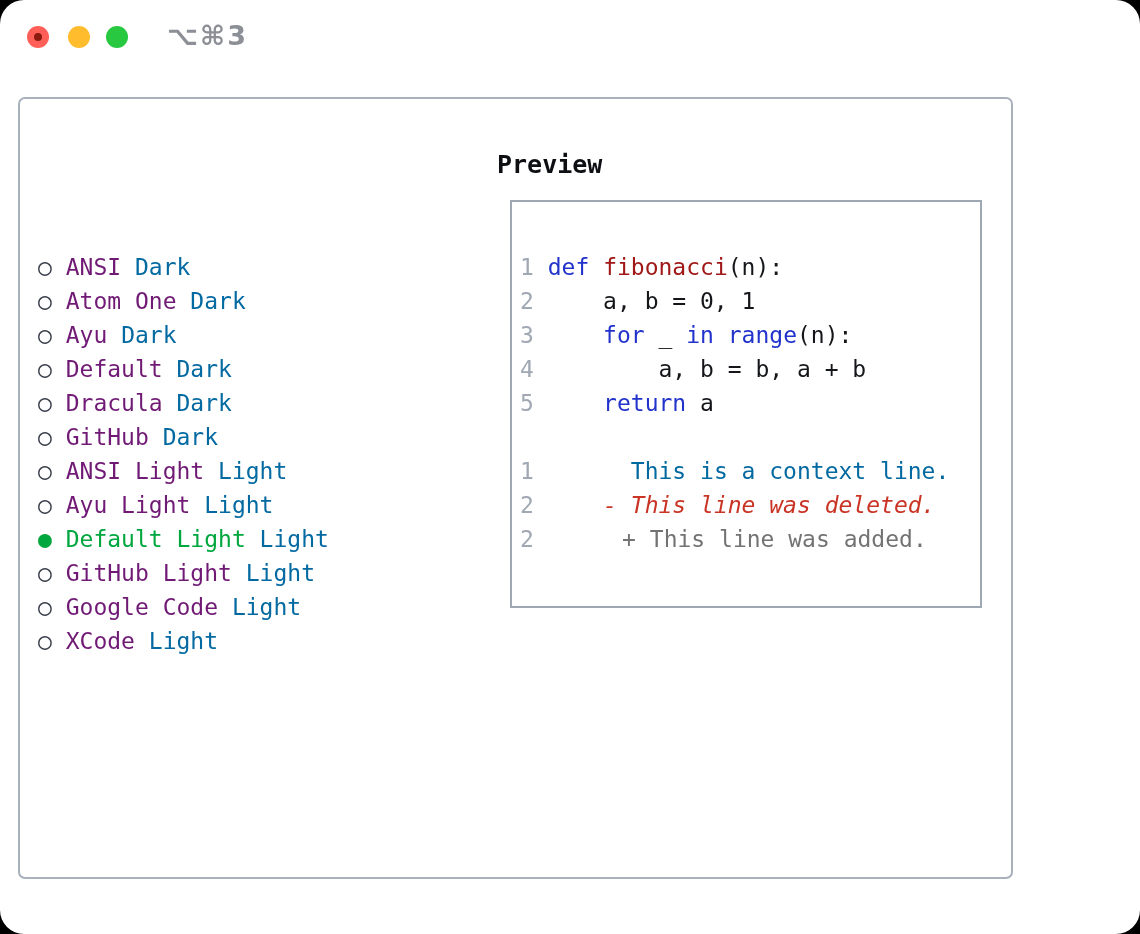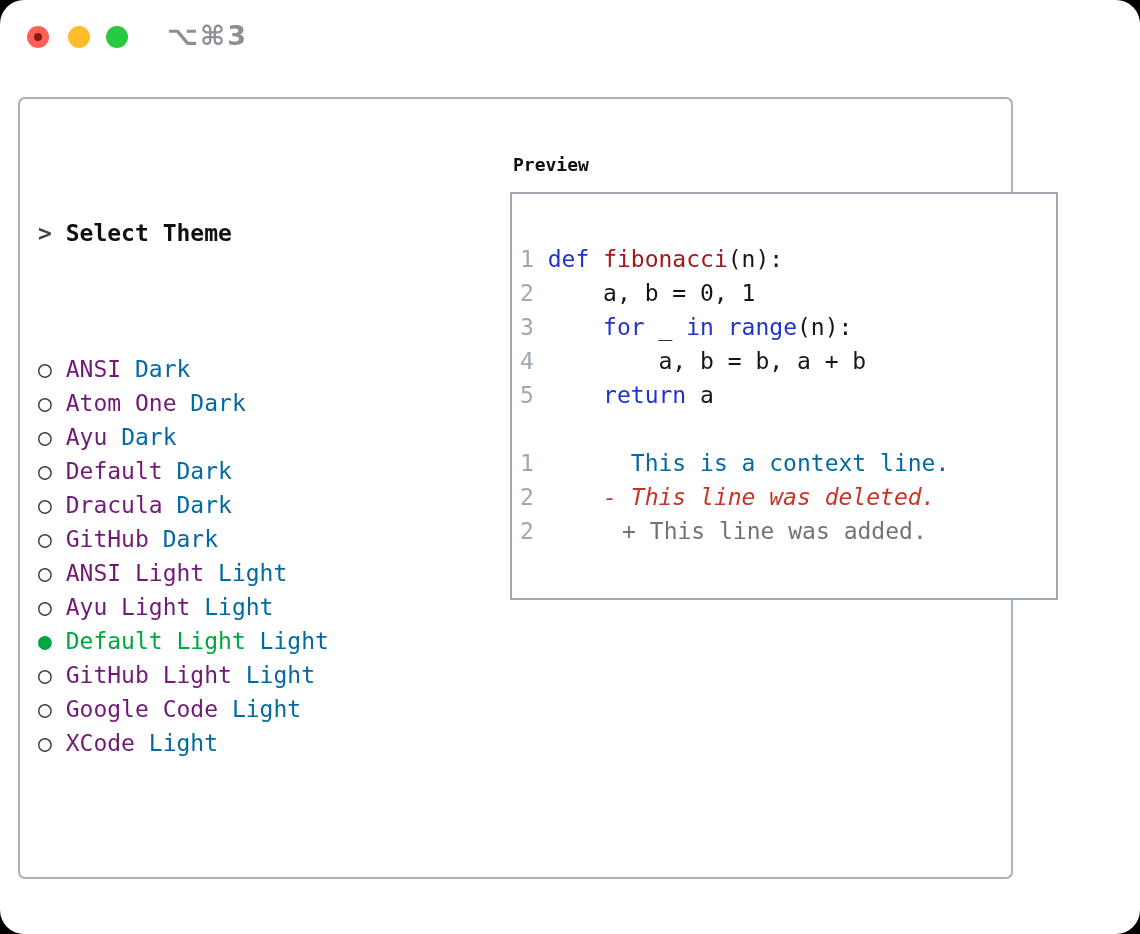--- a/index.html
+++ b/index.html
@@ -24,23 +24,23 @@
   .leftcol{position:absolute;left:18px;top:49px;font-size:23px;line-height:34px;
            color:#383e49;white-space:pre;}
   .row{height:34px;}
   .hdr{font-weight:700;color:#0d0f13;}
   .marker{color:#3c424d;}
   .name{color:#701a75;}
   .sel{color:#00a73e;}
   .variant{color:#0369a1;}
 
   
-  .preview-title{position:absolute;left:493px;top:49px;height:34px;line-height:34px;
-                 font-size:18px;font-weight:700;color:#0d0f13;}
-  .preview-box{position:absolute;left:490px;top:93px;width:548px;height:408px;
+  .preview-title{position:absolute;left:477px;top:49px;height:34px;line-height:34px;
+                 font-size:25px;font-weight:700;color:#0d0f13;}
+  .preview-box{position:absolute;left:490px;top:101px;width:472px;height:408px;
                box-sizing:border-box;border:2px solid #9ea7b2;background:#fff;}
   .code-area{padding:48px 0 0 8px;font-size:23px;line-height:34px;white-space:pre;}
   .code-line{height:34px;}
   .c-ln{color:#a0a8b4;}
   .c-pl{color:#14161a;}
   .c-kw{color:#2233cc;}
   .c-fn{color:#a01818;}
   .c-ctx{color:#0369a1;}
   .c-del{color:#c93425;font-style:italic;}
   .c-add{color:#737373;margin-left:19px;}
@@ -53,21 +53,20 @@
   <span class="tl tl-red">
       <span class="dot"></span>
     </span>
   <span class="tl tl-yellow"></span>
   <span class="tl tl-green"></span>
   <span class="win-title">⌥⌘3</span>
 
   <div class="panel">
 
     <div class="leftcol">
-      <div class="row"><span class="marker hdr">&gt;</span><span class="hdr"> </span><span class="hdr">Select Theme</span></div>
 
       <div id="theme-list"><div class="row"><span class="marker">○</span><span> </span><span class="name">ANSI</span><span> </span><span class="variant">Dark</span></div><div class="row"><span class="marker">○</span><span> </span><span class="name">Atom One</span><span> </span><span class="variant">Dark</span></div><div class="row"><span class="marker">○</span><span> </span><span class="name">Ayu</span><span> </span><span class="variant">Dark</span></div><div class="row"><span class="marker">○</span><span> </span><span class="name">Default</span><span> </span><span class="variant">Dark</span></div><div class="row"><span class="marker">○</span><span> </span><span class="name">Dracula</span><span> </span><span class="variant">Dark</span></div><div class="row"><span class="marker">○</span><span> </span><span class="name">GitHub</span><span> </span><span class="variant">Dark</span></div><div class="row"><span class="marker">○</span><span> </span><span class="name">ANSI Light</span><span> </span><span class="variant">Light</span></div><div class="row"><span class="marker">○</span><span> </span><span class="name">Ayu Light</span><span> </span><span class="variant">Light</span></div><div class="row"><span class="marker sel">●</span><span> </span><span class="name sel">Default Light</span><span> </span><span class="variant">Light</span></div><div class="row"><span class="marker">○</span><span> </span><span class="name">GitHub Light</span><span> </span><span class="variant">Light</span></div><div class="row"><span class="marker">○</span><span> </span><span class="name">Google Code</span><span> </span><span class="variant">Light</span></div><div class="row"><span class="marker">○</span><span> </span><span class="name">XCode</span><span> </span><span class="variant">Light</span></div></div>
 
       <div class="row"></div>
 
       
 
       
 
       

